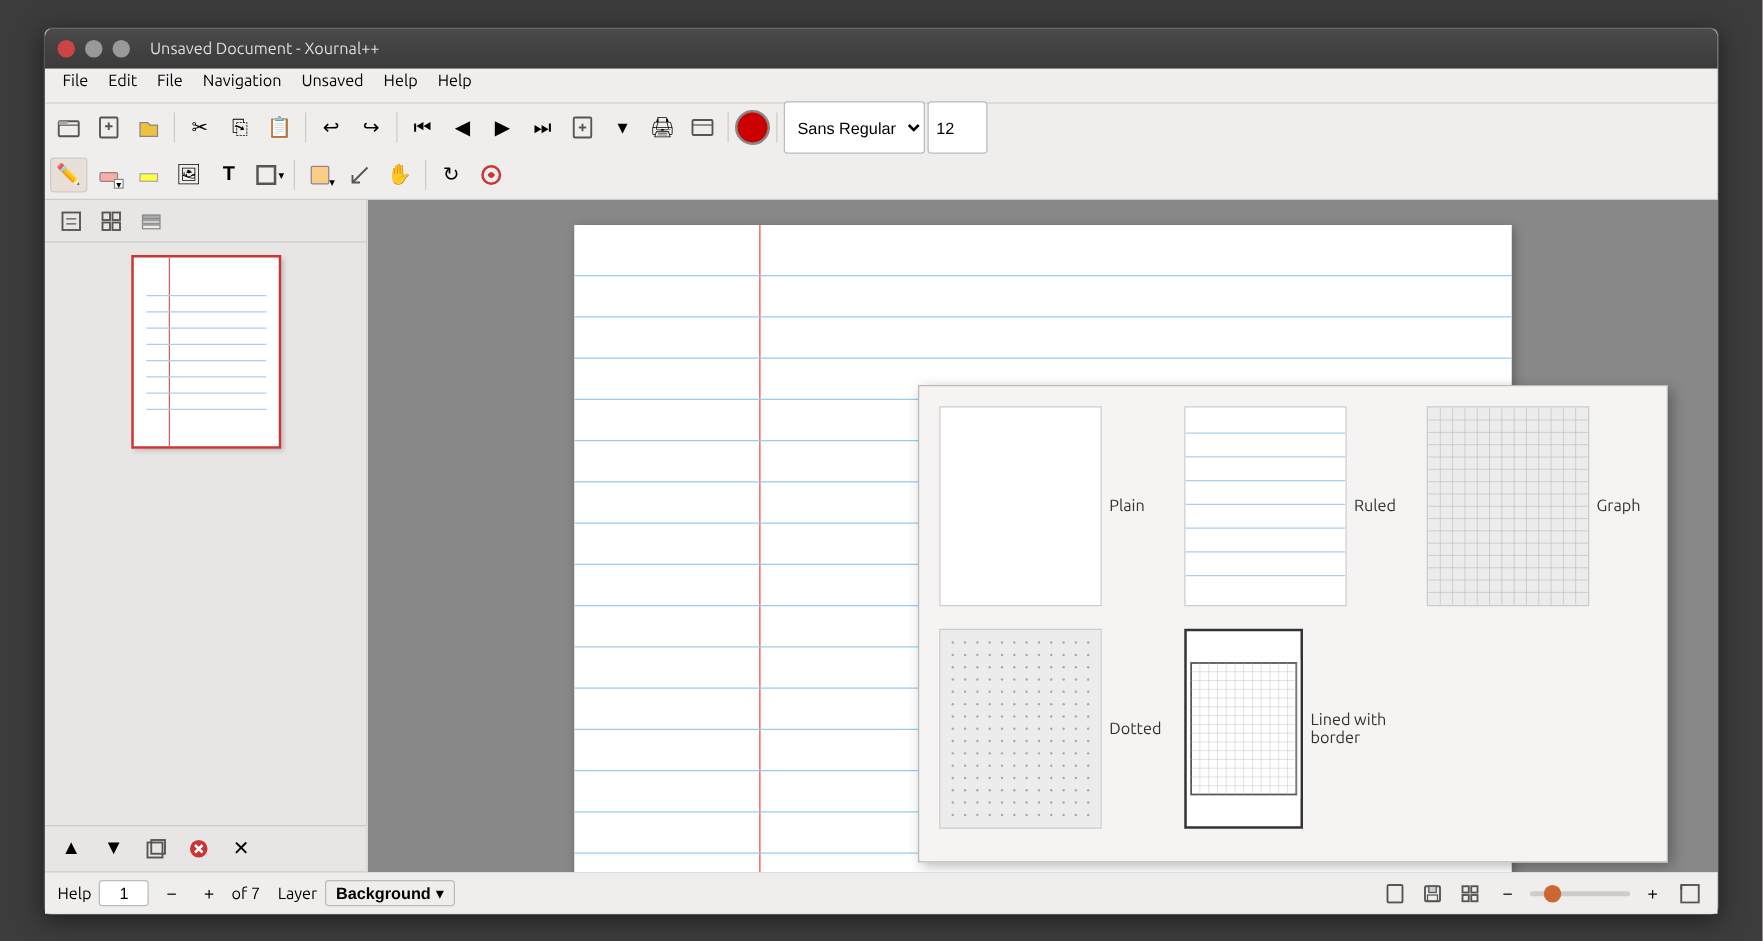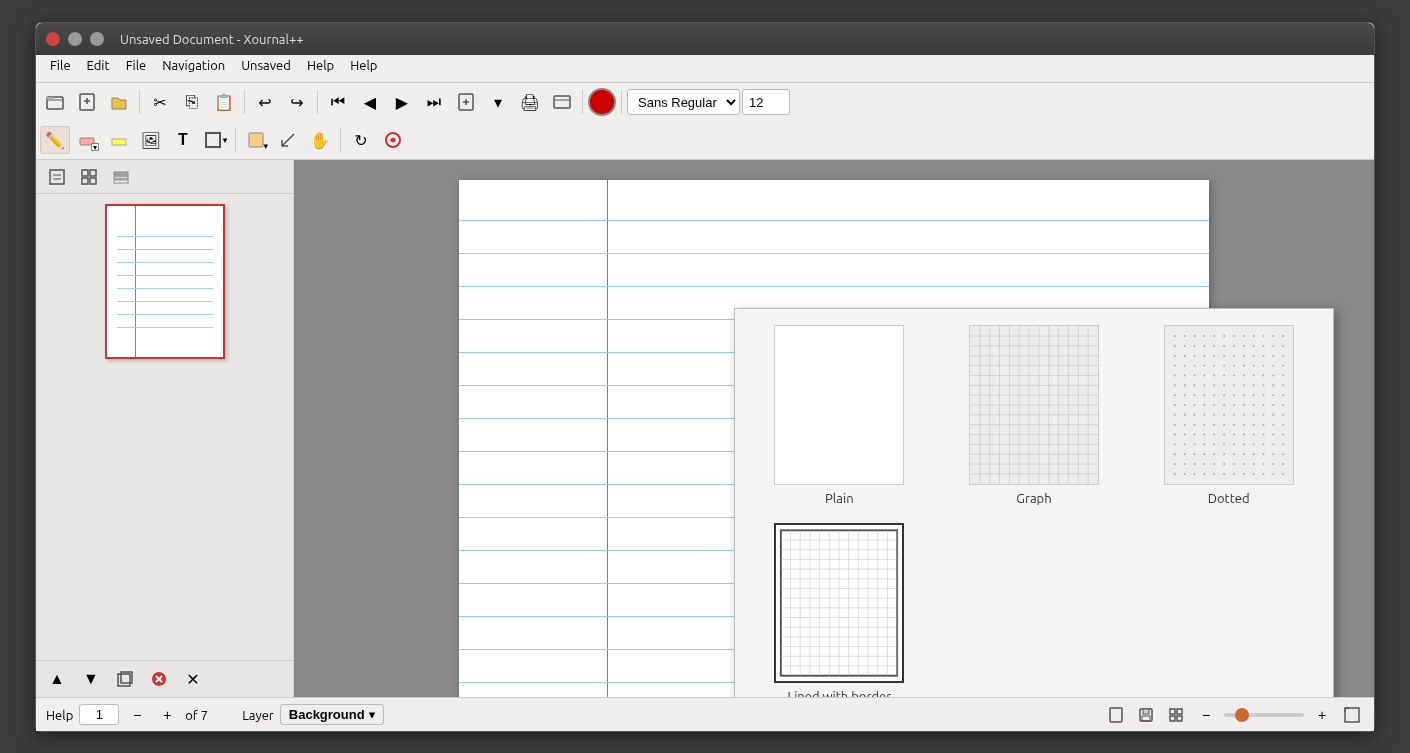--- a/index.html
+++ b/index.html
@@ -103,21 +103,21 @@
       background: #cc0000;
       border: 2px solid #888;
       cursor: pointer;
     }
     .font-select {
       background: #fff;
       border: 1px solid #bbb;
       border-radius: 3px;
       padding: 2px 6px;
       font-size: 13px;
-      height: 26px;
+      height: 42px;
     }
 
     
     .main-area {
       display: flex;
       flex: 1;
       overflow: hidden;
     }
 
     
@@ -229,21 +229,21 @@
 
     
     .bg-grid {
       display: grid;
       grid-template-columns: repeat(3, 1fr);
       gap: 10px;
       margin-bottom: 10px;
     }
     .bg-option {
       display: flex;
-      flex-direction: column;
+      flex-direction: row;
       align-items: center;
       gap: 6px;
       cursor: pointer;
       padding: 4px;
       border-radius: 4px;
     }
     .bg-option.selected {
       background: #cc6633;
       border-radius: 4px;
     }
@@ -609,20 +609,34 @@
         <div class="dropdown-menu">
 
           <div class="bg-grid">
 
             <div class="bg-option">
               <div class="bg-thumb thumb-plain"></div>
               <span class="bg-label">Plain</span>
             </div>
 
 
+            <div class="bg-option">
+              <div class="bg-thumb thumb-ruled">
+                <div class="ruled-lines">
+                  <div class="ruled-line"></div>
+                  <div class="ruled-line"></div>
+                  <div class="ruled-line"></div>
+                  <div class="ruled-line"></div>
+                  <div class="ruled-line"></div>
+                  <div class="ruled-line"></div>
+                  <div class="ruled-line"></div>
+                </div>
+              </div>
+              <span class="bg-label">Ruled</span>
+            </div>
 
             <div class="bg-option">
               <div class="bg-thumb thumb-graph">
                 <svg class="graph-svg" viewBox="0 0 130 160" xmlns="http://www.w3.org/2000/svg">
                   <rect width="130" height="160" fill="#ececec"></rect>
 
                   <line x1="10" y1="0" x2="10" y2="160" stroke="#bbb" stroke-width="0.5"></line>
                   <line x1="20" y1="0" x2="20" y2="160" stroke="#bbb" stroke-width="0.5"></line>
                   <line x1="30" y1="0" x2="30" y2="160" stroke="#bbb" stroke-width="0.5"></line>
                   <line x1="40" y1="0" x2="40" y2="160" stroke="#bbb" stroke-width="0.5"></line>
@@ -890,21 +904,21 @@
     </div>
   </div>
 
   <div class="statusbar">
     <div class="status-left">
       <span>Help</span>
       <input type="text" class="page-input" value="1" style="">
       <button class="status-btn">−</button>
       <button class="status-btn">+</button>
       <span>of 7</span>
-      <span style="margin-left:28px;text-align:right;">Layer</span>
+      <span style="margin-left:8px;text-align:right;">Layer</span>
       <button class="layer-btn">
         <strong>Background</strong>
         <span>▾</span>
       </button>
     </div>
     <div class="status-right">
       <button class="status-btn">
         <svg width="16" height="16" viewBox="0 0 16 16">
             <rect x="2" y="1" width="12" height="14" rx="1" fill="none" stroke="#555" stroke-width="1.5"></rect>
           </svg>

